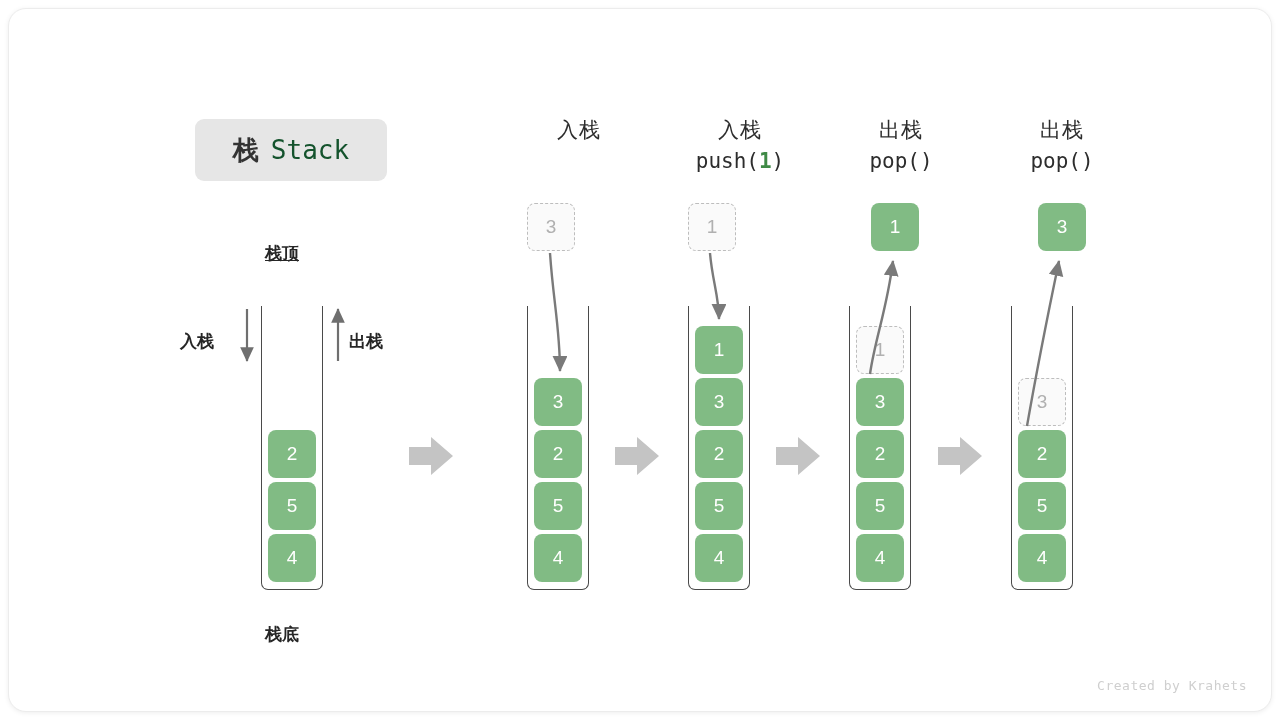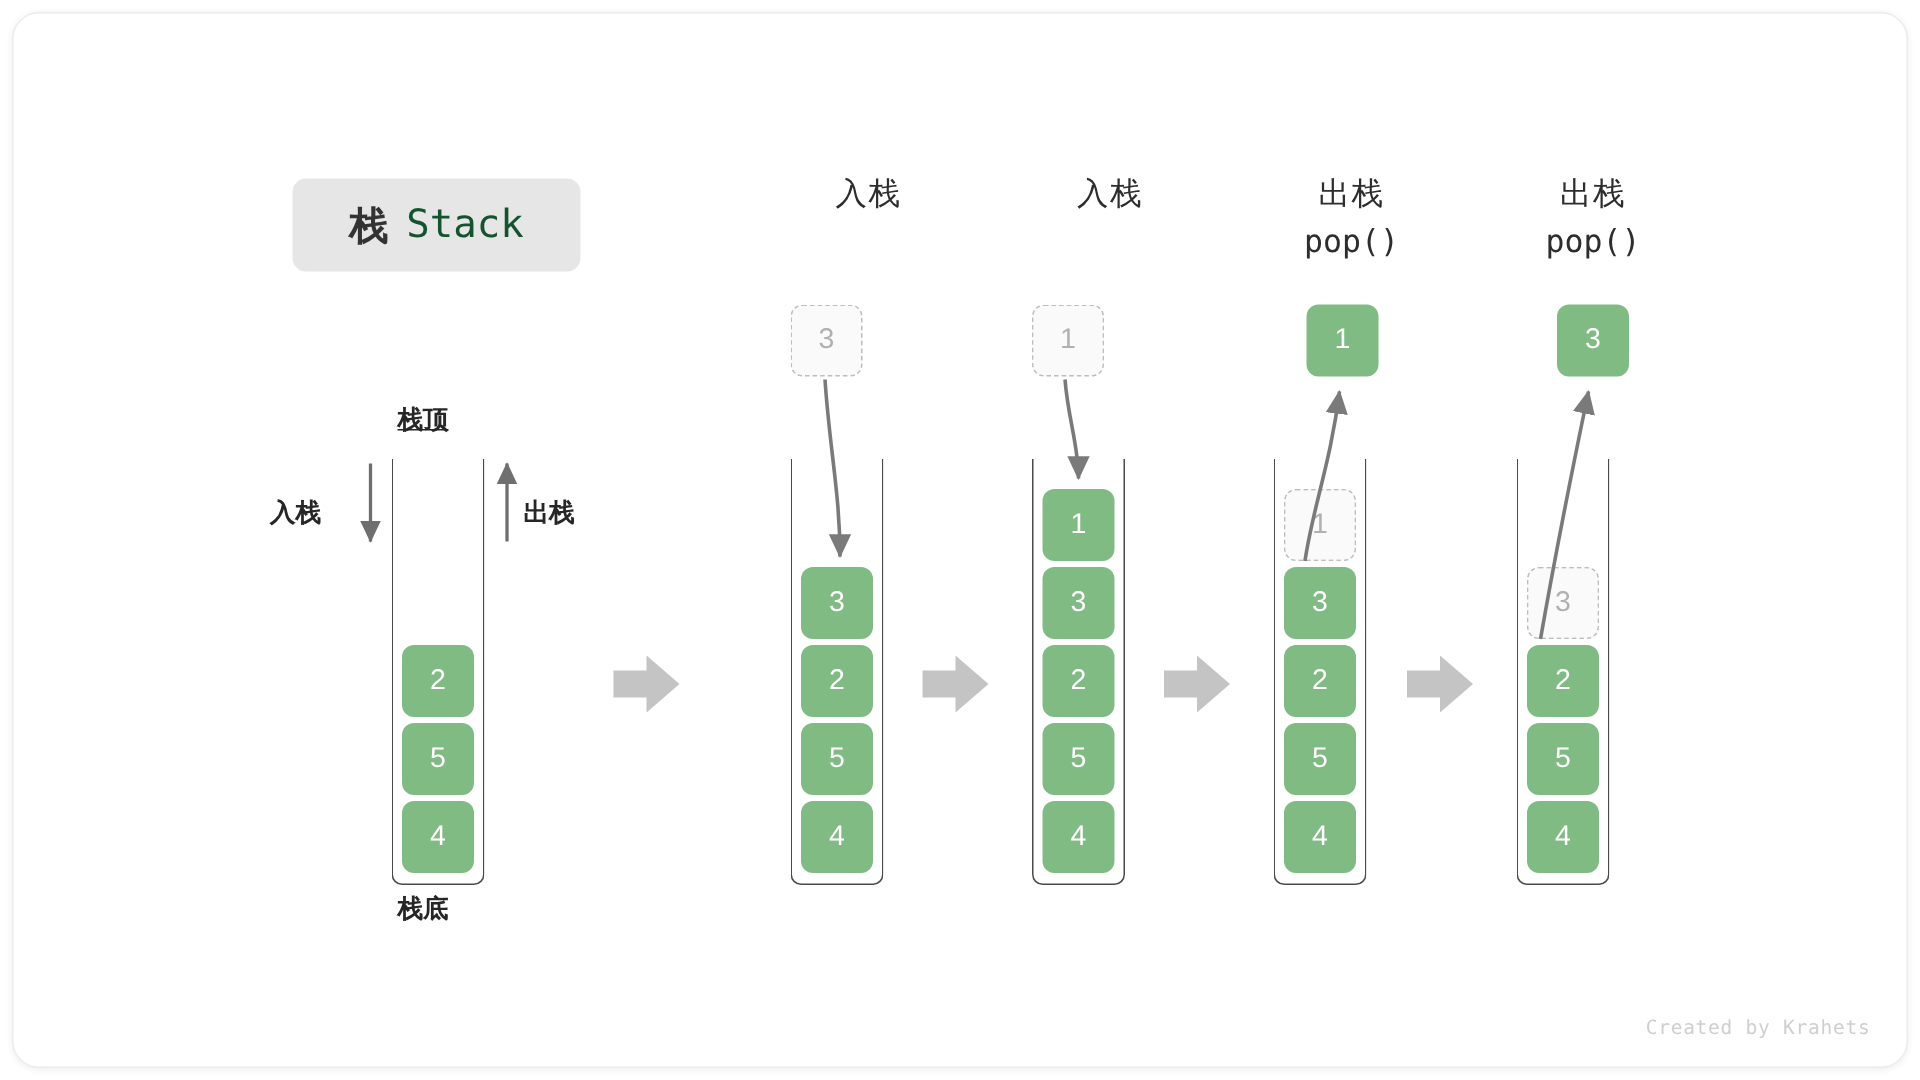--- a/index.html
+++ b/index.html
@@ -189,32 +189,33 @@
 <body>
 
 <div id="canvas">
   <div class="card">
 
     <div class="title-badge">
       <span class="title-cn">栈</span>
       <span class="title-en">Stack</span>
     </div>
 
-    <div class="lbl" style="left:256px; top:259px;text-decoration:underline;">栈顶</div>
-    <div class="lbl" style="left:256px; top:585px;">栈底</div>
+    <div class="lbl" style="left:256px; top:233px;text-decoration:underline;">栈顶</div>
+    <div class="lbl" style="left:256px; top:614px;">栈底</div>
 
     <div class="lbl" style="left:171px; top:321px;">入栈</div>
     <div class="lbl" style="left:340px; top:321px;">出栈</div>
 
     <div class="col-head" style="left:495px; top:106px;">
       <span class="cn">入栈</span>
     </div>
 
     <div class="col-head" style="left:656px; top:106px;">
       <span class="cn">入栈</span>
+      <span class="code"><span>push(</span><span class="arg">1</span><span>)</span></span>
     </div>
 
     <div class="col-head" style="left:817px; top:106px;">
       <span class="cn">出栈</span>
       <span class="code"><span>pop(</span><span class="arg"></span><span>)</span></span>
     </div>
 
     <div class="col-head" style="left:978px; top:106px;">
       <span class="cn">出栈</span>
       <span class="code"><span>pop(</span><span class="arg"></span><span>)</span></span>

